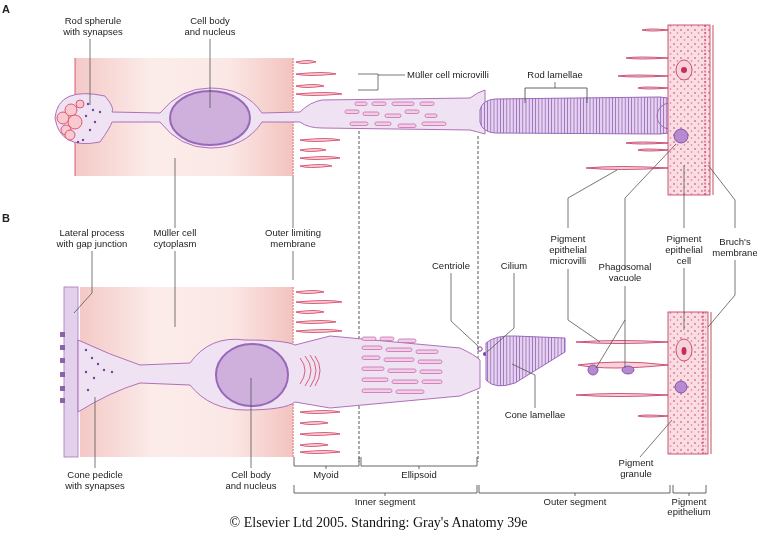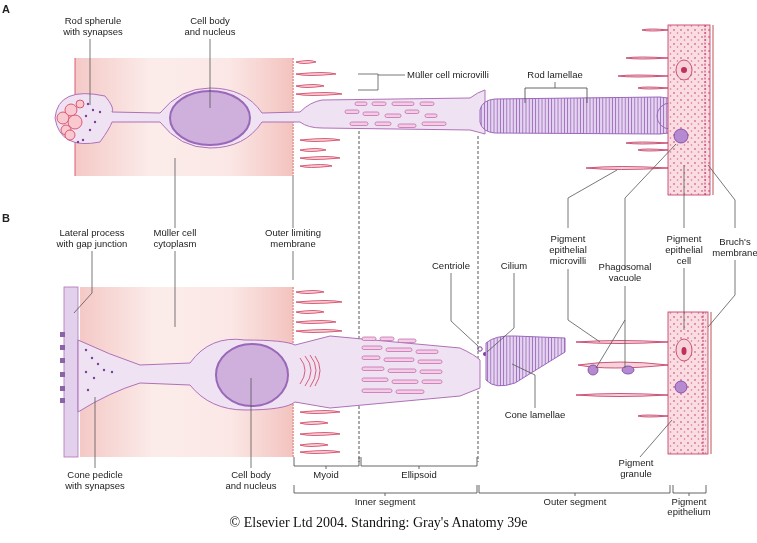--- a/index.html
+++ b/index.html
@@ -291,13 +291,13 @@
     <line class="brk" x1="575" y1="493" x2="575" y2="496"></line>
     <text x="575" y="505" text-anchor="middle">Outer segment</text>
     <polyline class="brk" points="673,485 673,493 706,493 706,485"></polyline>
     <line class="brk" x1="689" y1="493" x2="689" y2="496"></line>
     <text x="689" y="505" text-anchor="middle">Pigment</text>
     <text x="689" y="515" text-anchor="middle">epithelium</text>
   </g>
 </svg>
 </div>
 
-<div class="copyright">© Elsevier Ltd 2004. Standring: Gray's Anatomy 39e</div>
+<div class="copyright">© Elsevier Ltd 2005. Standring: Gray's Anatomy 39e</div>
 
 </body></html>

